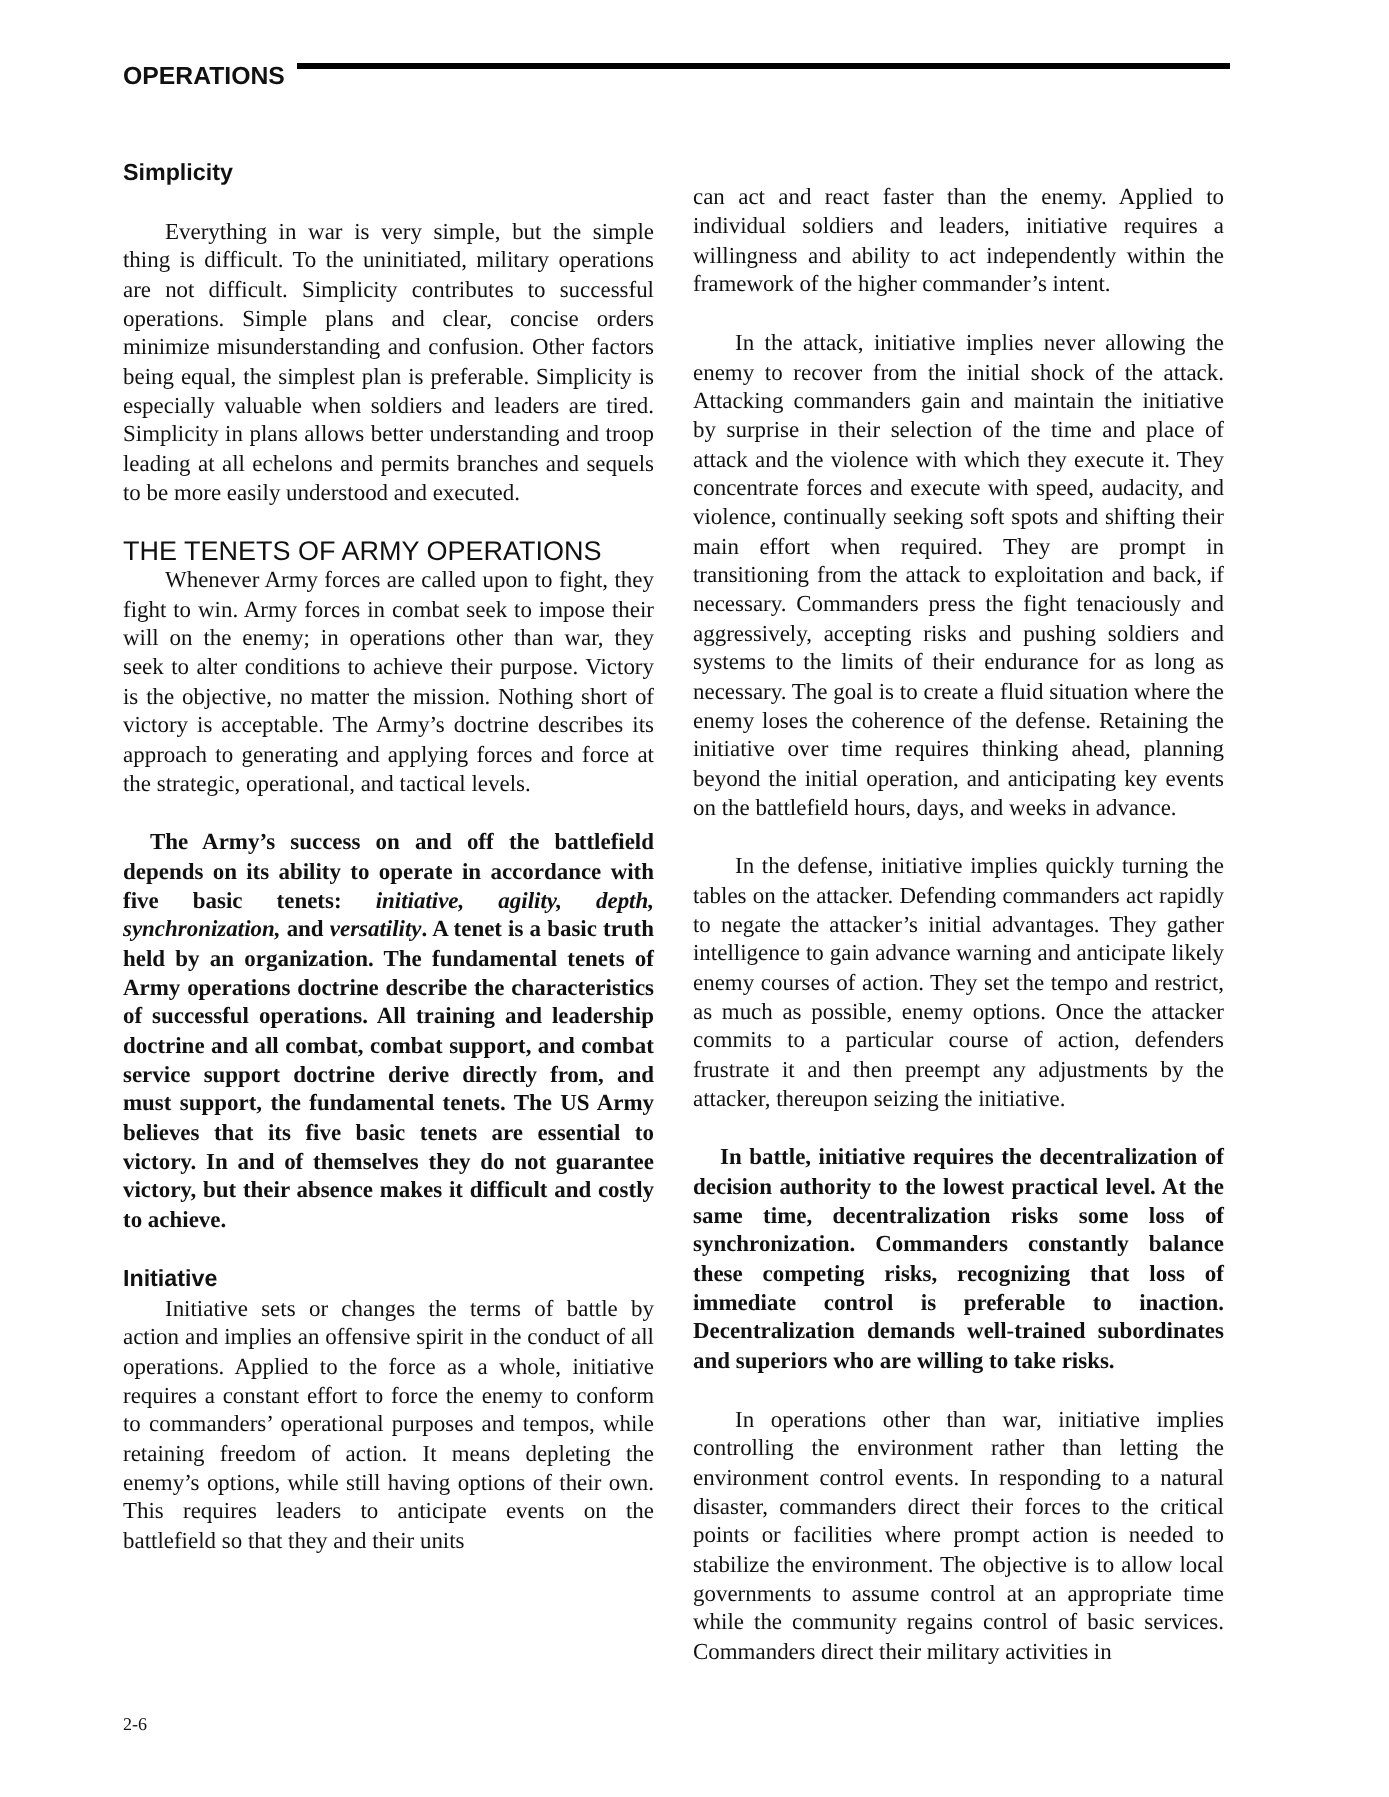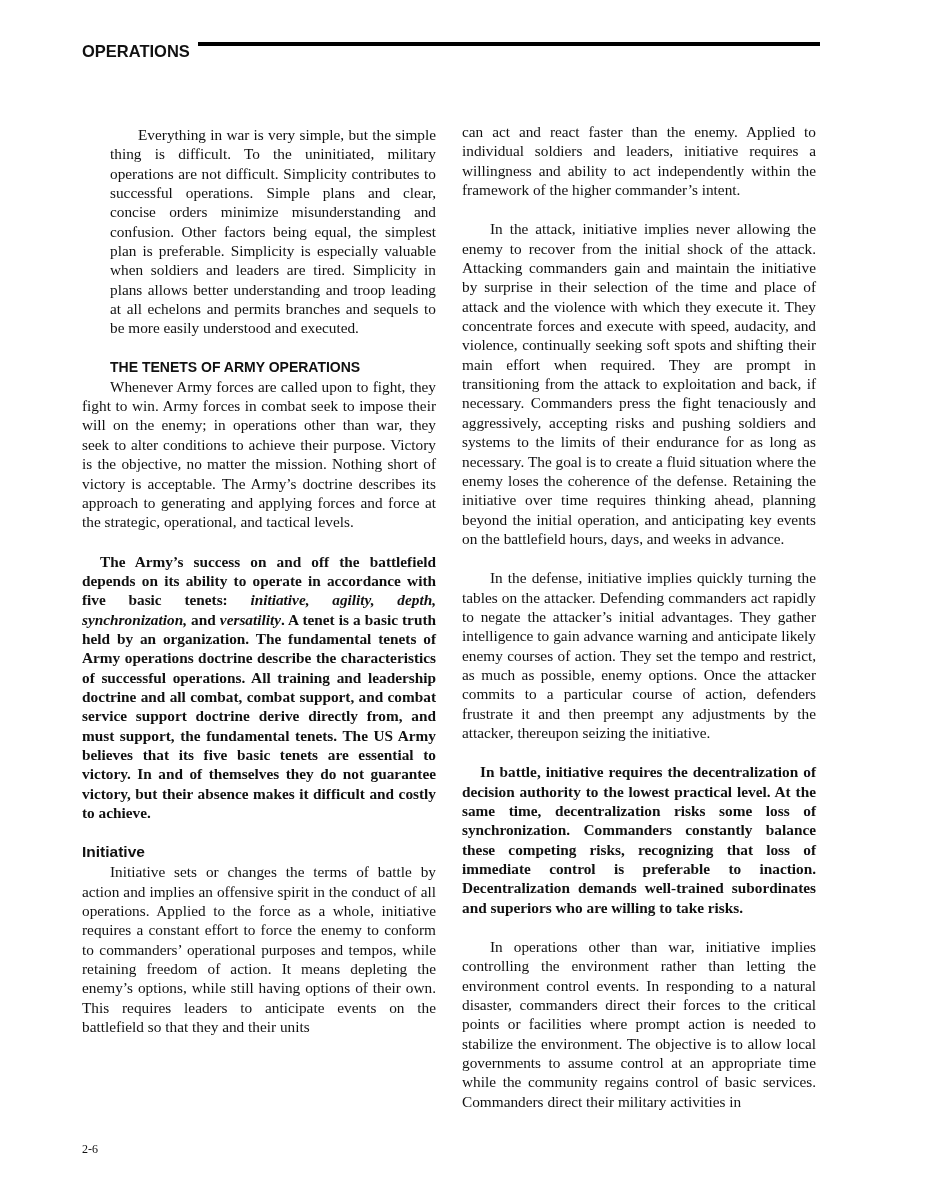--- a/index.html
+++ b/index.html
@@ -20,43 +20,44 @@
       font-family: "Liberation Serif", serif; font-size: 15.3px; line-height: 19.35px;
       text-align: justify; hyphens: manual;
     }
     .col-left { left: 82px; }
     .col-right { left: 462px; margin-top: 16px; }
     .h-sub {
       font-family: "Liberation Sans", sans-serif; font-weight: bold; font-size: 15.5px;
       line-height: 20px; margin: 0;
     }
     .h-main {
-      font-family: "Liberation Sans", sans-serif; font-weight: bold; font-size: 14px;
+      font-family: "Liberation Sans", sans-serif; font-weight: normal; font-size: 18px;
       line-height: 20px; margin: 0;
     }
     p { margin: 0; }
     .indent { text-indent: 28px; }
     .indent-sm { text-indent: 18px; font-weight: bold; }
     .italic { font-style: italic; }
-    .gap-lg { margin-top: 19px; margin-left: 28px; }
+    .gap-lg { margin-top: 19px; }
     .gap-md { margin-top: 20px; }
     .footer-page {
       position: absolute; left: 82px; top: 1142px;
       font-family: "Liberation Serif", serif; font-size: 12px;
     }
   </style>
 </head>
 <body>
 
 <div class="header">
   <span class="header-title">OPERATIONS</span>
   <div class="header-rule"></div>
 </div>
 
 <div class="col col-left">
+  <h3 class="h-sub">Simplicity</h3>
   <p class="indent gap-lg">Everything in war is very simple, but the simple thing is difficult.  To the uninitiated, military operations are not difficult.  Simplicity contributes to successful operations.  Simple plans and clear, concise orders minimize misunderstanding and confusion. Other factors being equal, the simplest plan is preferable.  Simplicity is especially valuable when soldiers and leaders are tired. Simplicity in plans allows better understanding and troop leading at all echelons and permits branches and sequels to be more easily understood and executed.</p>
 
   <h2 class="h-main gap-lg">THE TENETS OF ARMY OPERATIONS</h2>
   <p class="indent">Whenever Army forces are called upon to fight, they fight to win.  Army forces in combat seek to impose their will on the enemy; in operations other than war, they seek to alter conditions to achieve their purpose. Victory is the objective, no matter the mission. Nothing short of victory is acceptable.  The Army’s doctrine describes its approach to generating and applying forces and force at the strategic, operational, and tactical levels.</p>
   <p class="indent-sm gap-md"><span>The Army’s success on and off the battlefield depends on its ability to operate in accordance with five basic tenets: </span><span class="italic">initiative, agility, depth, synchronization,</span><span> and </span><span class="italic">versatility</span><span>.  A tenet is a basic truth held by an organization.  The fundamental tenets of Army operations doctrine describe the characteristics of successful operations.  All training and leadership doctrine and all combat, combat support, and combat service support doctrine derive directly from, and must support, the fundamental tenets. The US Army believes that its five basic tenets are essential to victory. In and of themselves they do not guarantee victory, but their absence makes it difficult and costly to achieve.</span></p>
 
   <h3 class="h-sub gap-md">Initiative</h3>
   <p class="indent">Initiative sets or changes the terms of battle by action and implies an offensive spirit in the conduct of all operations.  Applied to the force as a whole, initiative requires a constant effort to force the enemy to conform to commanders’ operational purposes and tempos, while retaining freedom of action.  It means depleting the enemy’s options, while still having options of their own.  This requires leaders to anticipate events on the battlefield so that they and their units</p>
 </div>
 

